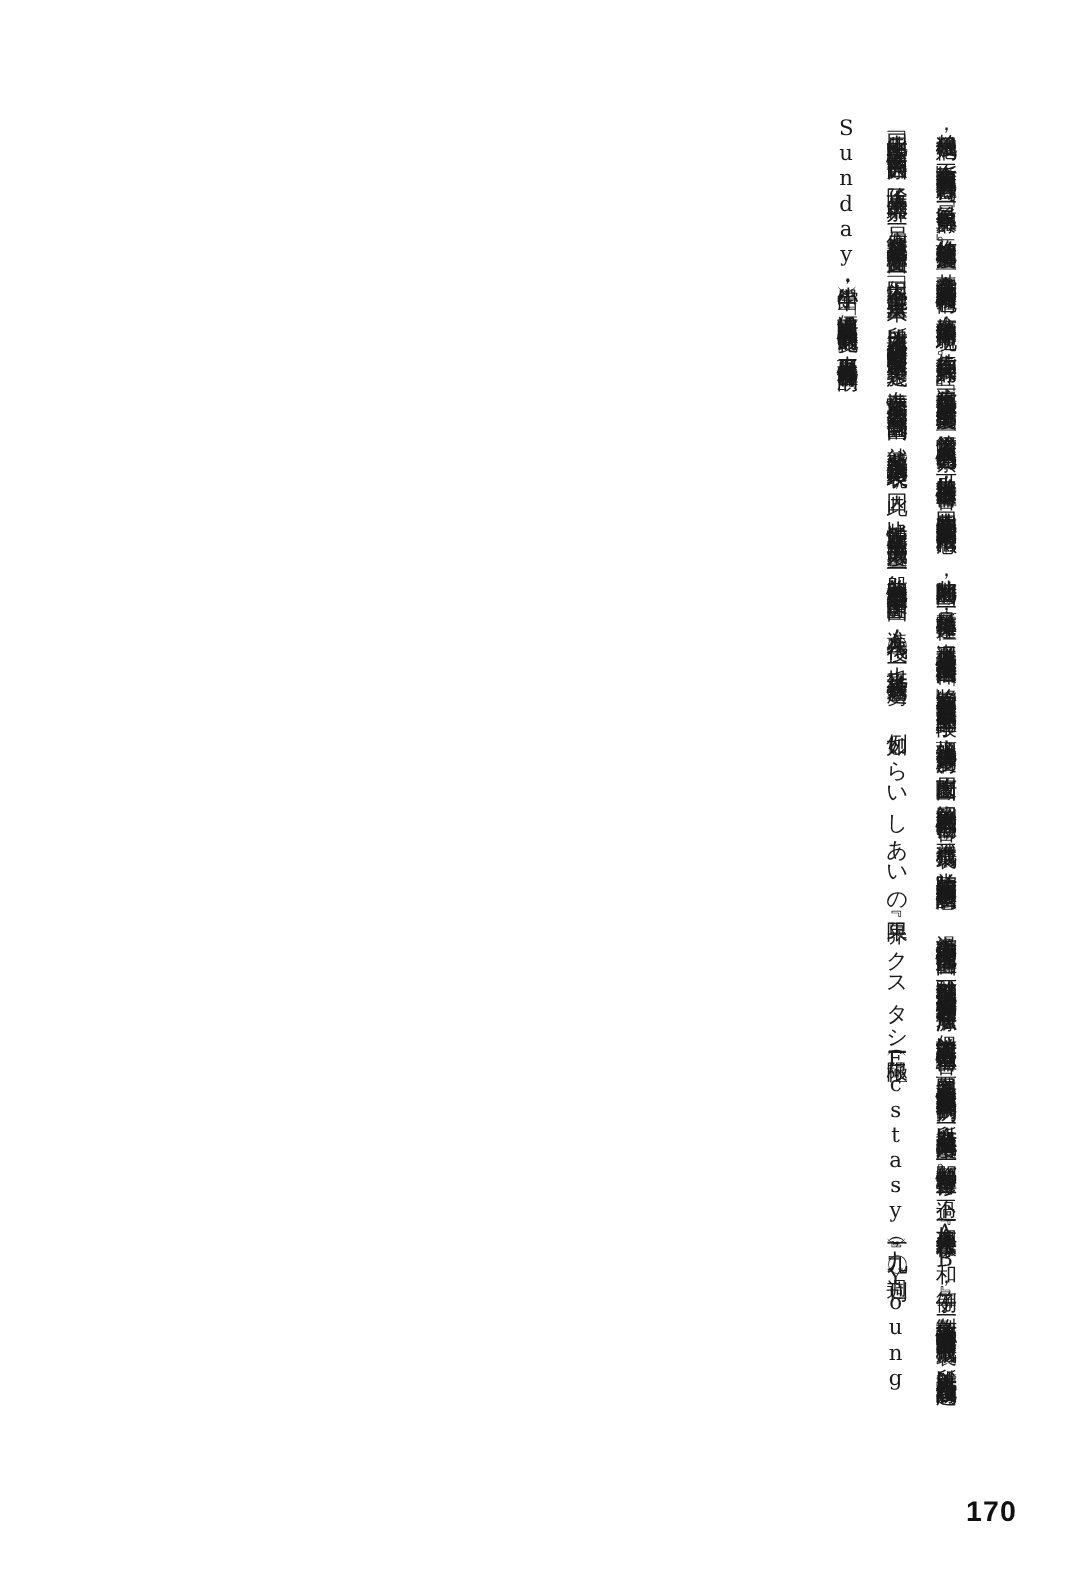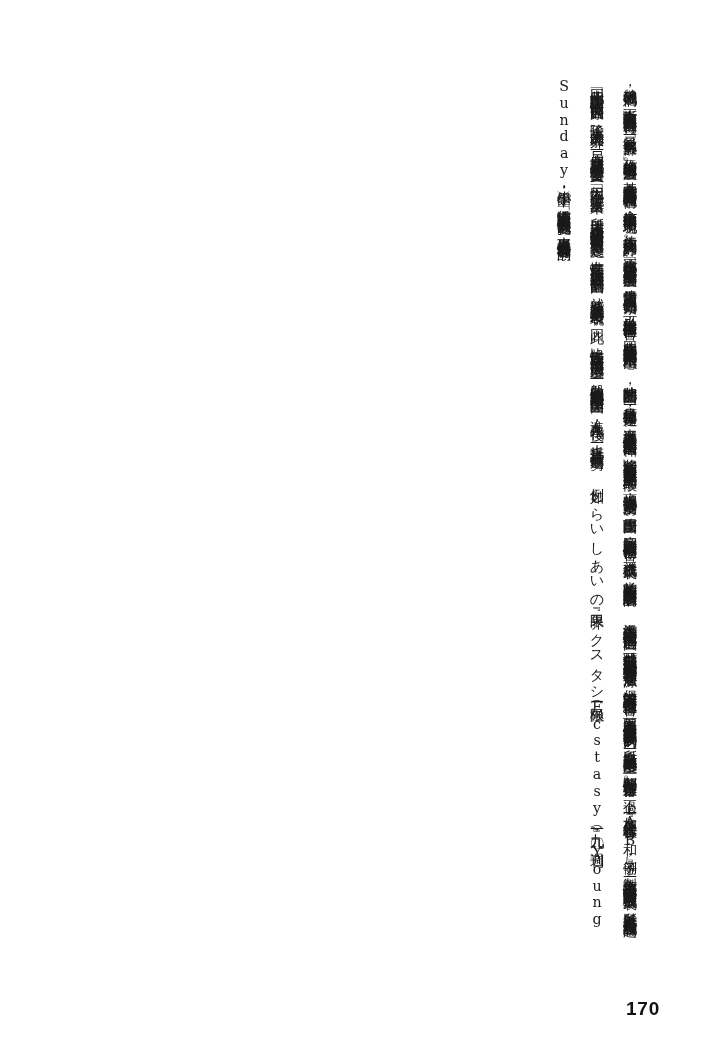--- a/index.html
+++ b/index.html
@@ -29,21 +29,21 @@
     -webkit-text-orientation: upright;
     font-size: 14.2px;
     line-height: 2.32;
     letter-spacing: 0.055em;
     text-align: justify;
     column-fill: auto;
     white-space: normal;
   }
   .page-number {
     position: absolute;
-    right: 52px;
+    right: 34px;
     bottom: 30px;
     font-family: "Liberation Sans", sans-serif;
     font-weight: bold;
     font-size: 19px;
     letter-spacing: 0.04em;
     color: #111111;
   }
 </style>
 </head>
 <body>

